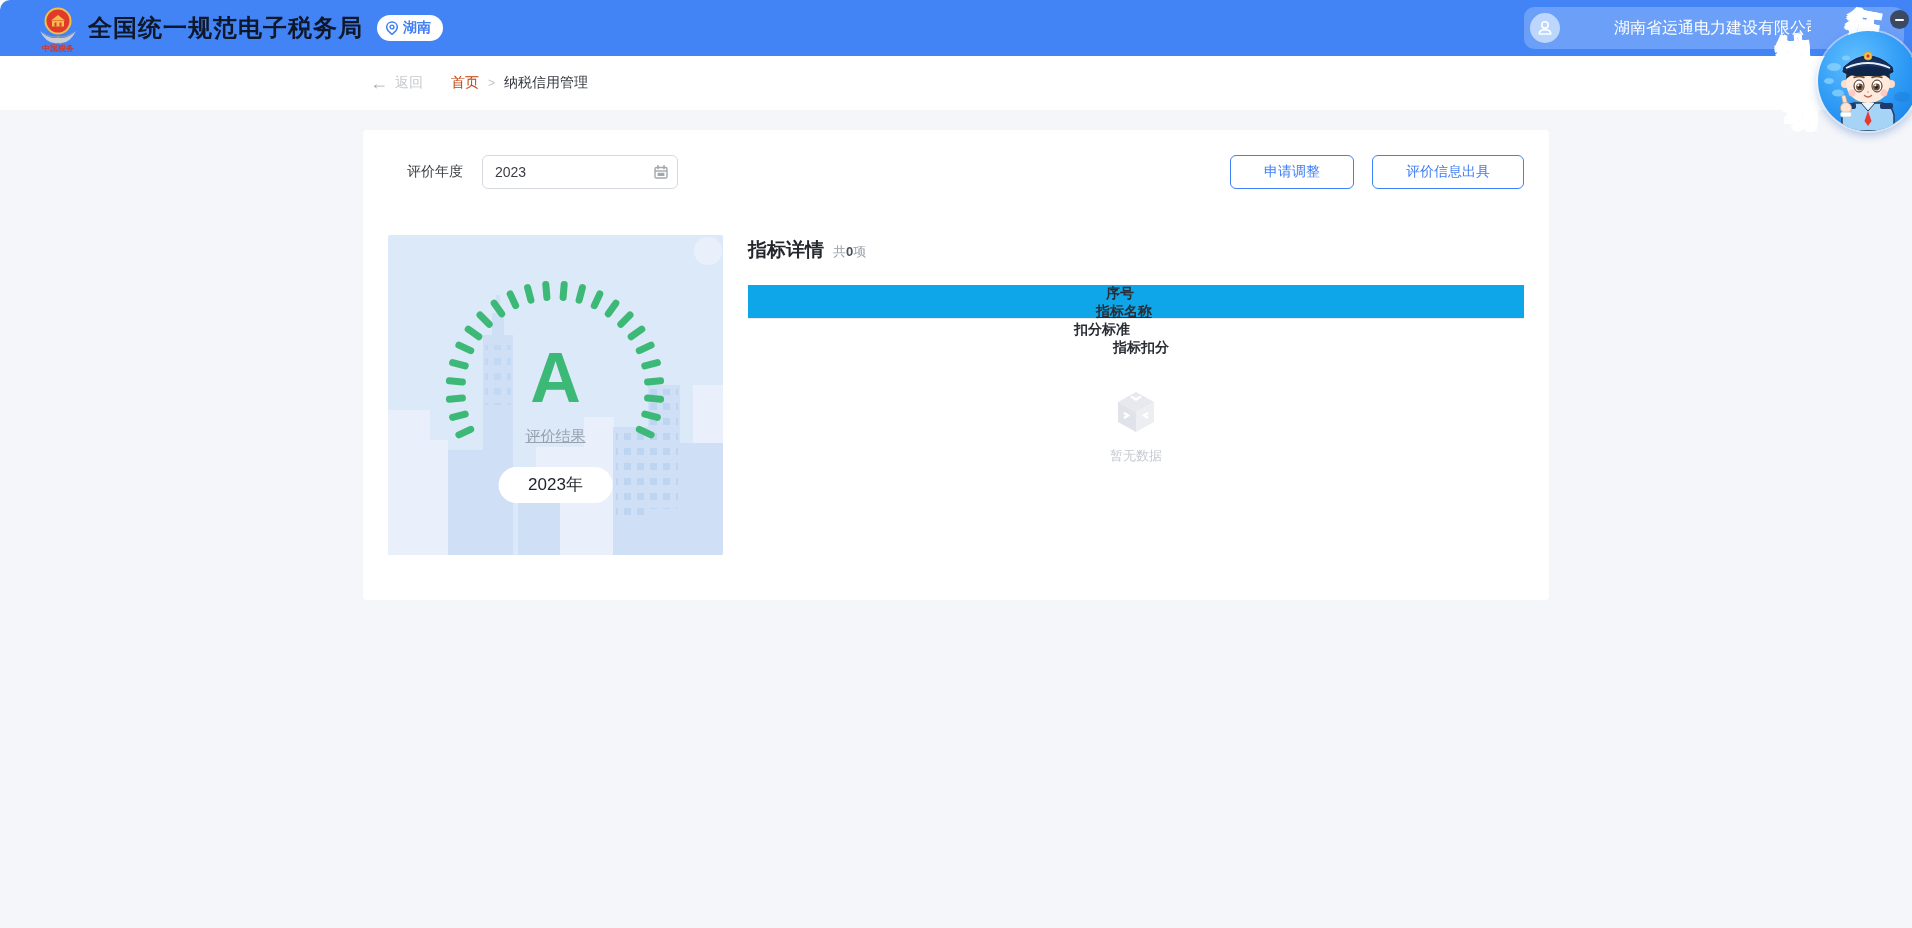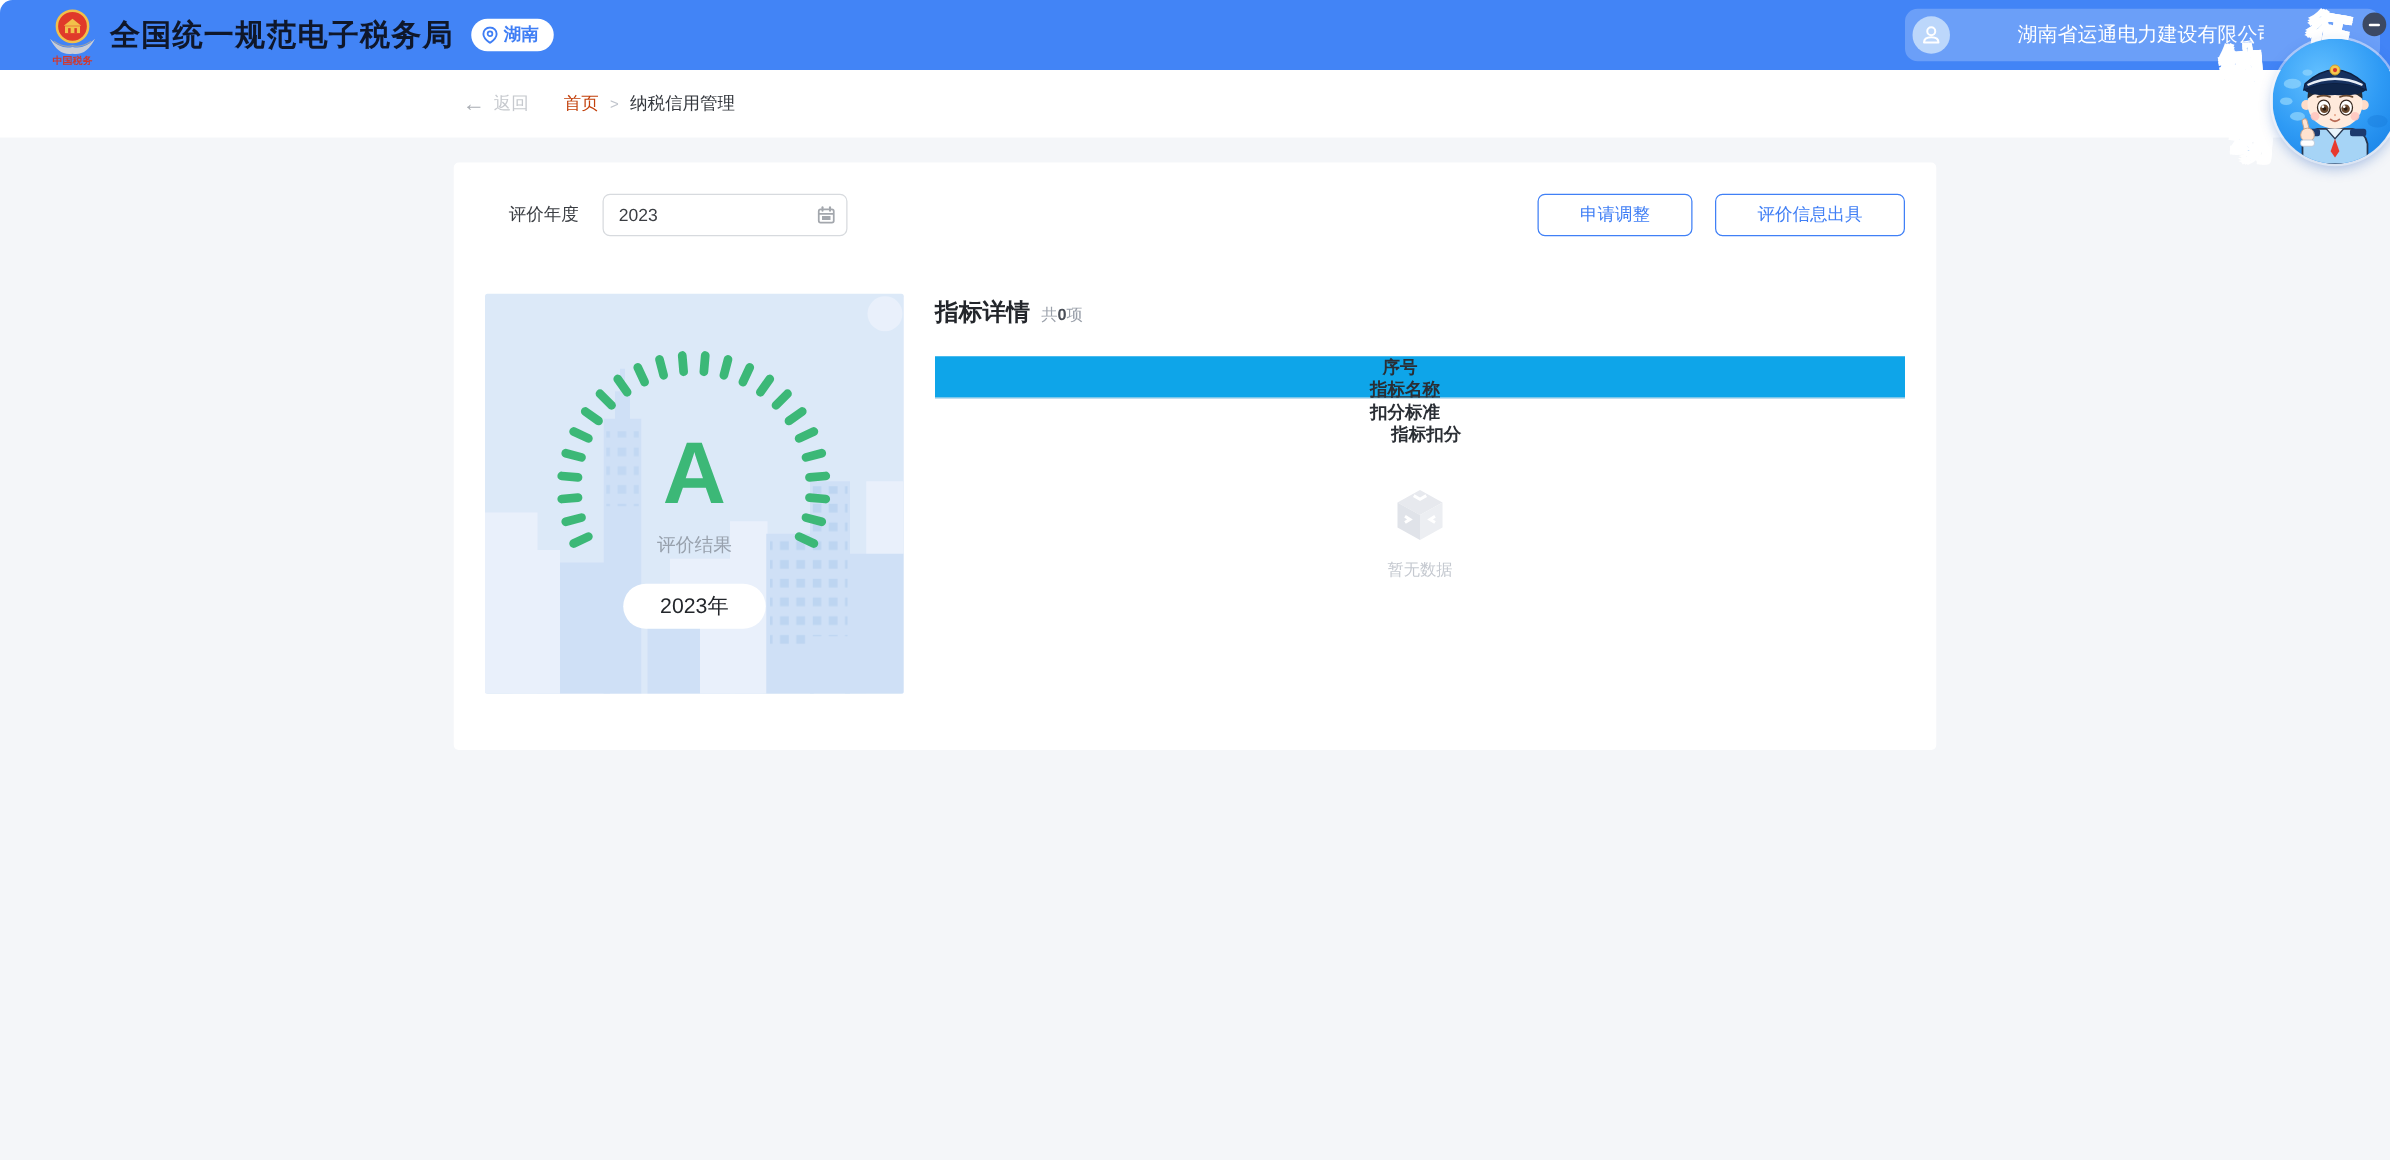--- a/index.html
+++ b/index.html
@@ -54,37 +54,37 @@
   .content-row { display:flex; margin-top:46px; }
 
   
   .rating-panel { position:relative; width:335px; height:320px; background:#dce9f8; overflow:hidden;
                   border-radius:2px; flex:0 0 auto; }
   .panel-svg { position:absolute; left:0; top:0; }
   #arc-ticks line { stroke:#3cb877; stroke-width:7; stroke-linecap:round; }
   .grade-letter { position:absolute; top:108px; left:0; width:100%; text-align:center;
                   font-size:70px; line-height:70px; font-weight:700; color:#3cb877; }
   .result-label { position:absolute; top:192px; left:0; width:100%; text-align:center;
-                  font-size:15px; color:#98a1ad; }
+                  font-size:15px; color:#98a1ad;text-decoration:underline; }
   .year-pill { position:absolute; top:232px; left:50%; transform:translateX(-50%);
                height:36px; line-height:36px; padding:0 30px; background:#fff; border-radius:18px;
                font-size:17px; color:#23262b; white-space:nowrap; }
 
   
   .indicator-section { flex:1; margin-left:25px; }
   .section-head { display:flex; align-items:baseline; margin-top:2px; }
   .section-title { font-size:19px; font-weight:700; color:#23262b; }
   .section-count { margin-left:9px; font-size:13px; color:#9aa0aa; }
   .section-count b { color:#4a4f58; font-weight:700; }
   .table-header { display:flex; align-items:center; height:34px; background:#0ea5e9; margin-top:22px;
                   font-size:14px; font-weight:700; color:#2a2e34; border-bottom:1px solid #e8eaee;
                   padding-right:24px;flex-direction:column; }
   .col-no { width:62px; padding-left:13px; }
   .col-name { flex:1;text-decoration:underline; }
-  .col-standard { width:100px; text-align:center; }
+  .col-standard { width:100px; text-align:left; }
   .col-deduct { width:90px; text-align:right; }
   .empty-box { display:flex; flex-direction:column; align-items:center; margin-top:70px; }
   .empty-text { margin-top:12px; font-size:13px; color:#c5c9d0; }
 
   
   .float-widget { position:absolute; top:0; right:0; width:186px; height:160px; z-index:50; }
   .minimize-btn { position:absolute; top:10px; right:3px; width:19px; height:19px; border-radius:50%;
                   background:#3c4963; display:flex; align-items:center; justify-content:center; cursor:pointer; }
   .minimize-bar { width:9px; height:2px; background:#fff; border-radius:1px; }
   .mascot-circle { position:absolute; top:31px; right:-6px; width:100px; height:100px; border-radius:50%;

